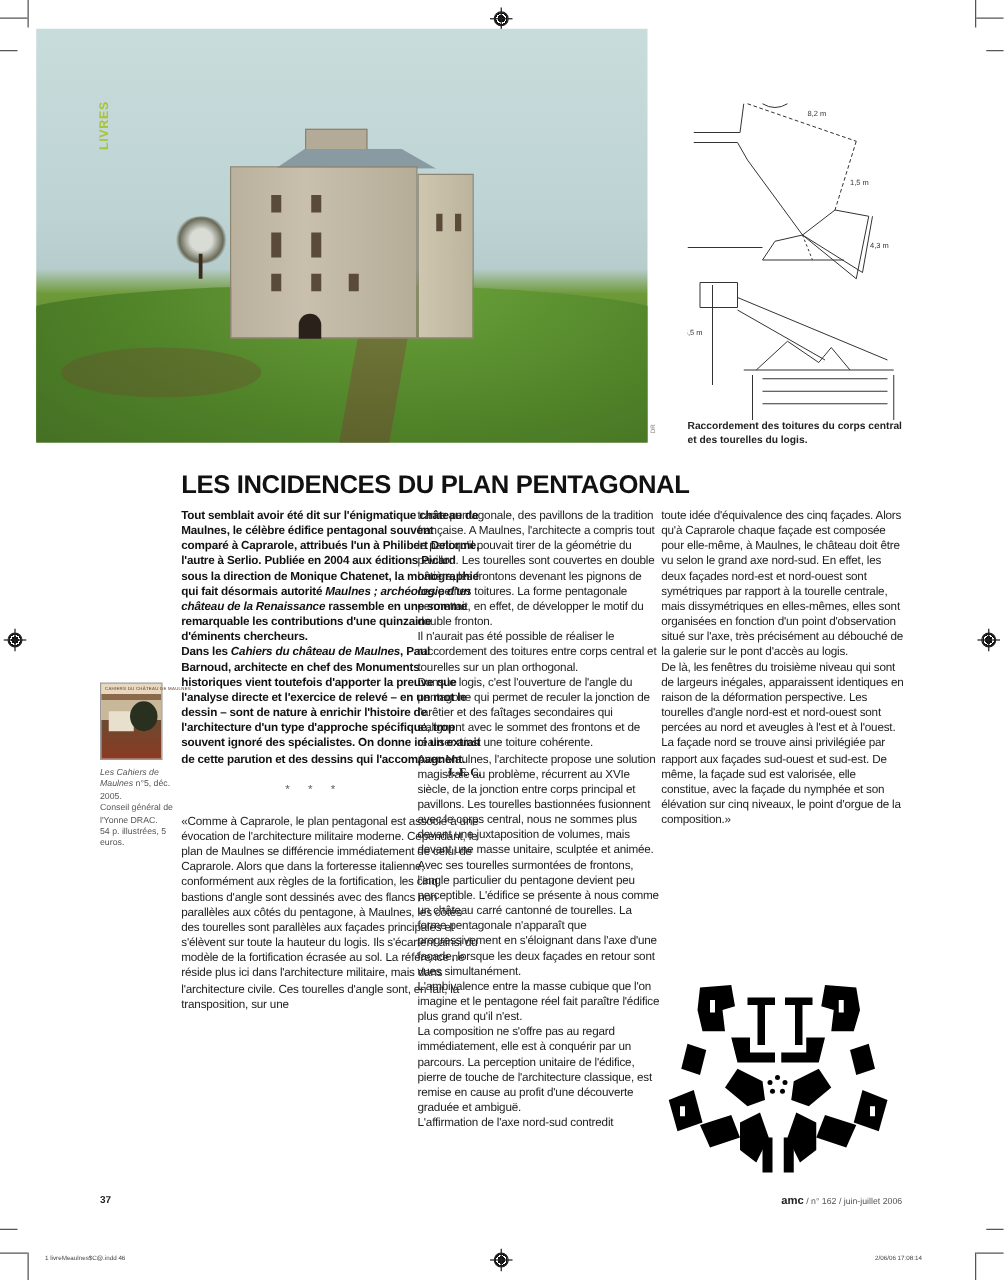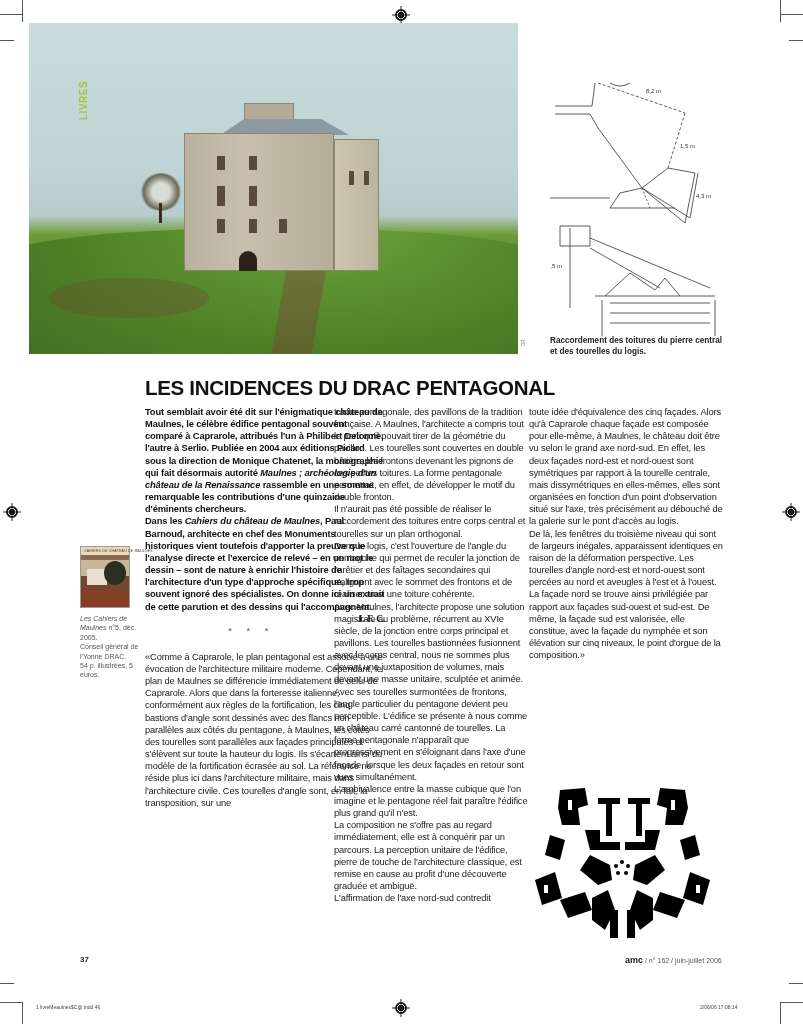--- a/index.html
+++ b/index.html
@@ -140,23 +140,23 @@
       <path d="M60 225 L160 225 M60 235 L160 235 M60 245 L160 245"></path>
     </g>
     <g fill="#333" font-size="6" font-family="Liberation Sans, sans-serif">
       <text x="96" y="15">8,2 m</text>
       <text x="130" y="70">1,5 m</text>
       <text x="146" y="120">4,3 m</text>
       <text x="-3" y="190">5,5 m</text>
     </g>
   </svg>
 </div>
-<div class="fig-caption">Raccordement des toitures du pierre central et des tourelles du logis.</div>
-
-<h1 class="title">LES INCIDENCES DU DRAC PENTAGONAL</h1>
+<div class="fig-caption">Raccordement des toitures du corps central et des tourelles du logis.</div>
+
+<h1 class="title">LES INCIDENCES DU PLAN PENTAGONAL</h1>
 
 <div class="book">
   <div class="bt">CAHIERS DU CHÂTEAU DE MAULNES</div>
   <div class="bld"></div>
   <div class="tree2"></div>
 </div>
 <div class="book-caption">
   <em>Les Cahiers de Maulnes</em><span> n°5, déc. 2005.</span><br>
   <span>Conseil général de l'Yonne DRAC.</span><br>
   <span>54 p. illustrées, 5 euros.</span>

